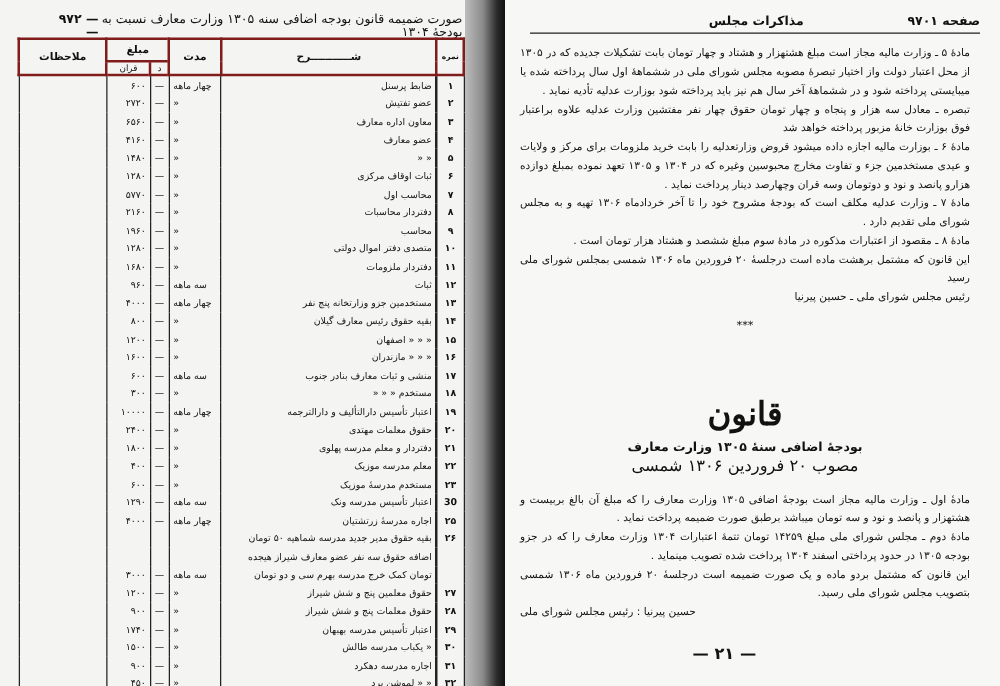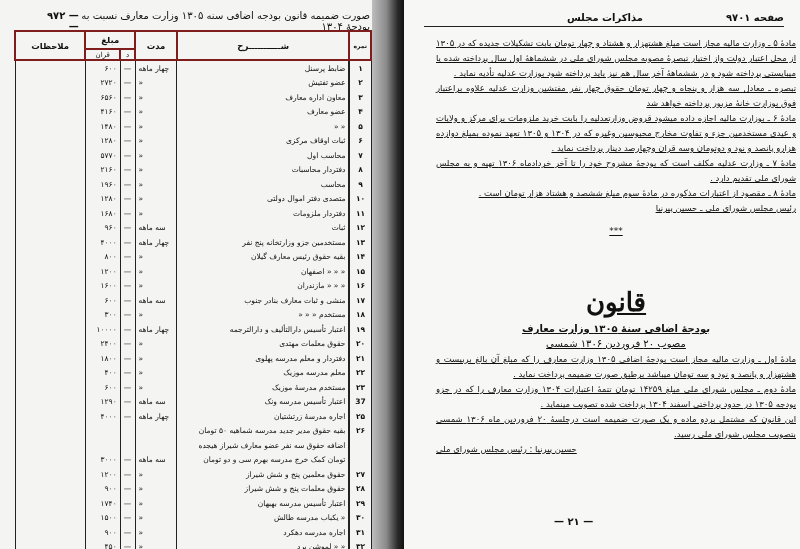--- a/index.html
+++ b/index.html
@@ -18,28 +18,28 @@
   table.budget thead tr.sub th { font-size:7px; height:9px; font-weight:normal; }
   table.budget tbody td { border-top:none; border-bottom:none; }
   table.budget tbody tr:last-child td { border-bottom:1px solid #222; }
   td.rn { width:10px; text-align:center; font-weight:bold; border-left:2px solid #222 !important; }
   td.desc { text-align:right; width:170px; }
   td.dur { text-align:left; width:36px; }
   td.dinar { width:8px; text-align:center; }
   td.qiran { text-align:right; width:30px; }
   td.notes { width:70px; }
   .rp-header { position:absolute; left:20px; top:12px; width:360px; display:flex; justify-content:space-between; direction:rtl; font-size:10px; font-weight:bold; border-bottom:1.5px solid #222; padding-bottom:3px; }
-  .body-text { position:absolute; left:32px; top:36px; width:360px; direction:rtl; font-size:8.5px; line-height:15px; text-align:justify;text-decoration:underline; }
+  .body-text { position:absolute; left:12px; top:36px; width:360px; direction:rtl; font-size:8.5px; line-height:15px; text-align:justify; }
   .body-text p { margin:0; }
   .stars { text-align:center; font-size:9px; margin-top:8px; }
   .law-title { text-align:center; font-size:26px; font-weight:bold; font-family:"DejaVu Serif", serif; line-height:34px;margin-top:46px; }
   .law-sub { text-align:center; font-size:10px; font-weight:bold; margin-top:2px; }
-  .law-date { text-align:center; font-size:10px; margin-bottom:1px; }
+  .law-date { text-align:center; font-size:13px; margin-bottom:12px; }
   .signature { text-align:left; }
-  .footer { position:absolute; left:150px; top:516px; font-size:10px; font-weight:bold; }
+  .footer { position:absolute; left:150px; top:516px; font-size:13px; font-weight:bold; }
 </style>
 </head>
 <body>
 
 <div class="page page-left">
   <div class="page-header">
     <span class="title">صورت ضمیمه قانون بودجه اضافی سنه ۱۳۰۵ وزارت معارف نسبت به بودجهٔ ۱۳۰۴</span>
     <span class="num">— ۹۷۲ —</span>
   </div>
   <table class="budget">
@@ -235,21 +235,21 @@
         </tr>
         <tr>
           <td class="rn">۲۳</td>
           <td class="desc">مستخدم مدرسهٔ موزیک</td>
           <td class="dur">«</td>
           <td class="dinar">—</td>
           <td class="qiran">۶۰۰</td>
           <td class="notes"></td>
         </tr>
         <tr>
-          <td class="rn">37</td>
+          <td class="rn">30</td>
           <td class="desc">اعتبار تأسیس مدرسه ونک</td>
           <td class="dur">سه ماهه</td>
           <td class="dinar">—</td>
           <td class="qiran">۱۲۹۰</td>
           <td class="notes"></td>
         </tr>
         <tr>
           <td class="rn">۲۵</td>
           <td class="desc">اجاره مدرسهٔ زرتشتیان</td>
           <td class="dur">چهار ماهه</td>
@@ -341,20 +341,21 @@
     <span>صفحه ۹۷۰۱</span>
     <span>مذاکرات مجلس</span>
     <span style="width:60px"></span>
   </div>
   <div class="body-text">
     <p>مادهٔ ۵ ـ وزارت مالیه مجاز است مبلغ هشتهزار و هشتاد و چهار تومان بابت تشکیلات جدیده که در ۱۳۰۵ از محل اعتبار دولت واز اختیار تبصرهٔ مصوبه مجلس شورای ملی در ششماههٔ اول سال پرداخته شده یا میبایستی پرداخته شود و در ششماههٔ آخر سال هم نیز باید پرداخته شود بوزارت عدلیه تأدیه نماید .</p>
     <p>تبصره ـ معادل سه هزار و پنجاه و چهار تومان حقوق چهار نفر مفتشین وزارت عدلیه علاوه براعتبار فوق بوزارت خانهٔ مزبور پرداخته خواهد شد</p>
     <p>مادهٔ ۶ ـ بوزارت مالیه اجازه داده میشود قروض وزارتعدلیه را بابت خرید ملزومات برای مرکز و ولایات و عیدی مستخدمین جزء و تفاوت مخارج محبوسین وغیره که در ۱۳۰۴ و ۱۳۰۵ تعهد نموده بمبلغ دوازده هزارو پانصد و نود و دوتومان وسه قران وچهارصد دینار پرداخت نماید .</p>
     <p>مادهٔ ۷ ـ وزارت عدلیه مکلف است که بودجهٔ مشروح خود را تا آخر خردادماه ۱۳۰۶ تهیه و به مجلس شورای ملی تقدیم دارد .</p>
     <p>مادهٔ ۸ ـ مقصود از اعتبارات مذکوره در مادهٔ سوم مبلغ ششصد و هشتاد هزار تومان است .</p>
+    <p>این قانون که مشتمل برهشت ماده است درجلسهٔ ۲۰ فروردین ماه ۱۳۰۶ شمسی بمجلس شورای ملی رسید</p>
     <p>رئیس مجلس شورای ملی ـ حسین پیرنیا</p>
     <div class="stars">***</div>
     <div class="law-title">قانون</div>
     <div class="law-sub">بودجهٔ اضافی سنهٔ ۱۳۰۵ وزارت معارف</div>
     <div class="law-date">مصوب ۲۰ فروردین ۱۳۰۶ شمسی</div>
     <p>مادهٔ اول ـ وزارت مالیه مجاز است بودجهٔ اضافی ۱۳۰۵ وزارت معارف را که مبلغ آن بالغ بربیست و هشتهزار و پانصد و نود و سه تومان میباشد برطبق صورت ضمیمه پرداخت نماید .</p>
     <p>مادهٔ دوم ـ مجلس شورای ملی مبلغ ۱۴۲۵۹ تومان تتمهٔ اعتبارات ۱۳۰۴ وزارت معارف را که در جزو بودجه ۱۳۰۵ در حدود پرداختی اسفند ۱۳۰۴ پرداخت شده تصویب مینماید .</p>
     <p>این قانون که مشتمل بردو ماده و یک صورت ضمیمه است درجلسهٔ ۲۰ فروردین ماه ۱۳۰۶ شمسی بتصویب مجلس شورای ملی رسید.</p>
     <p class="signature">حسین پیرنیا : رئیس مجلس شورای ملی</p>
   </div>

